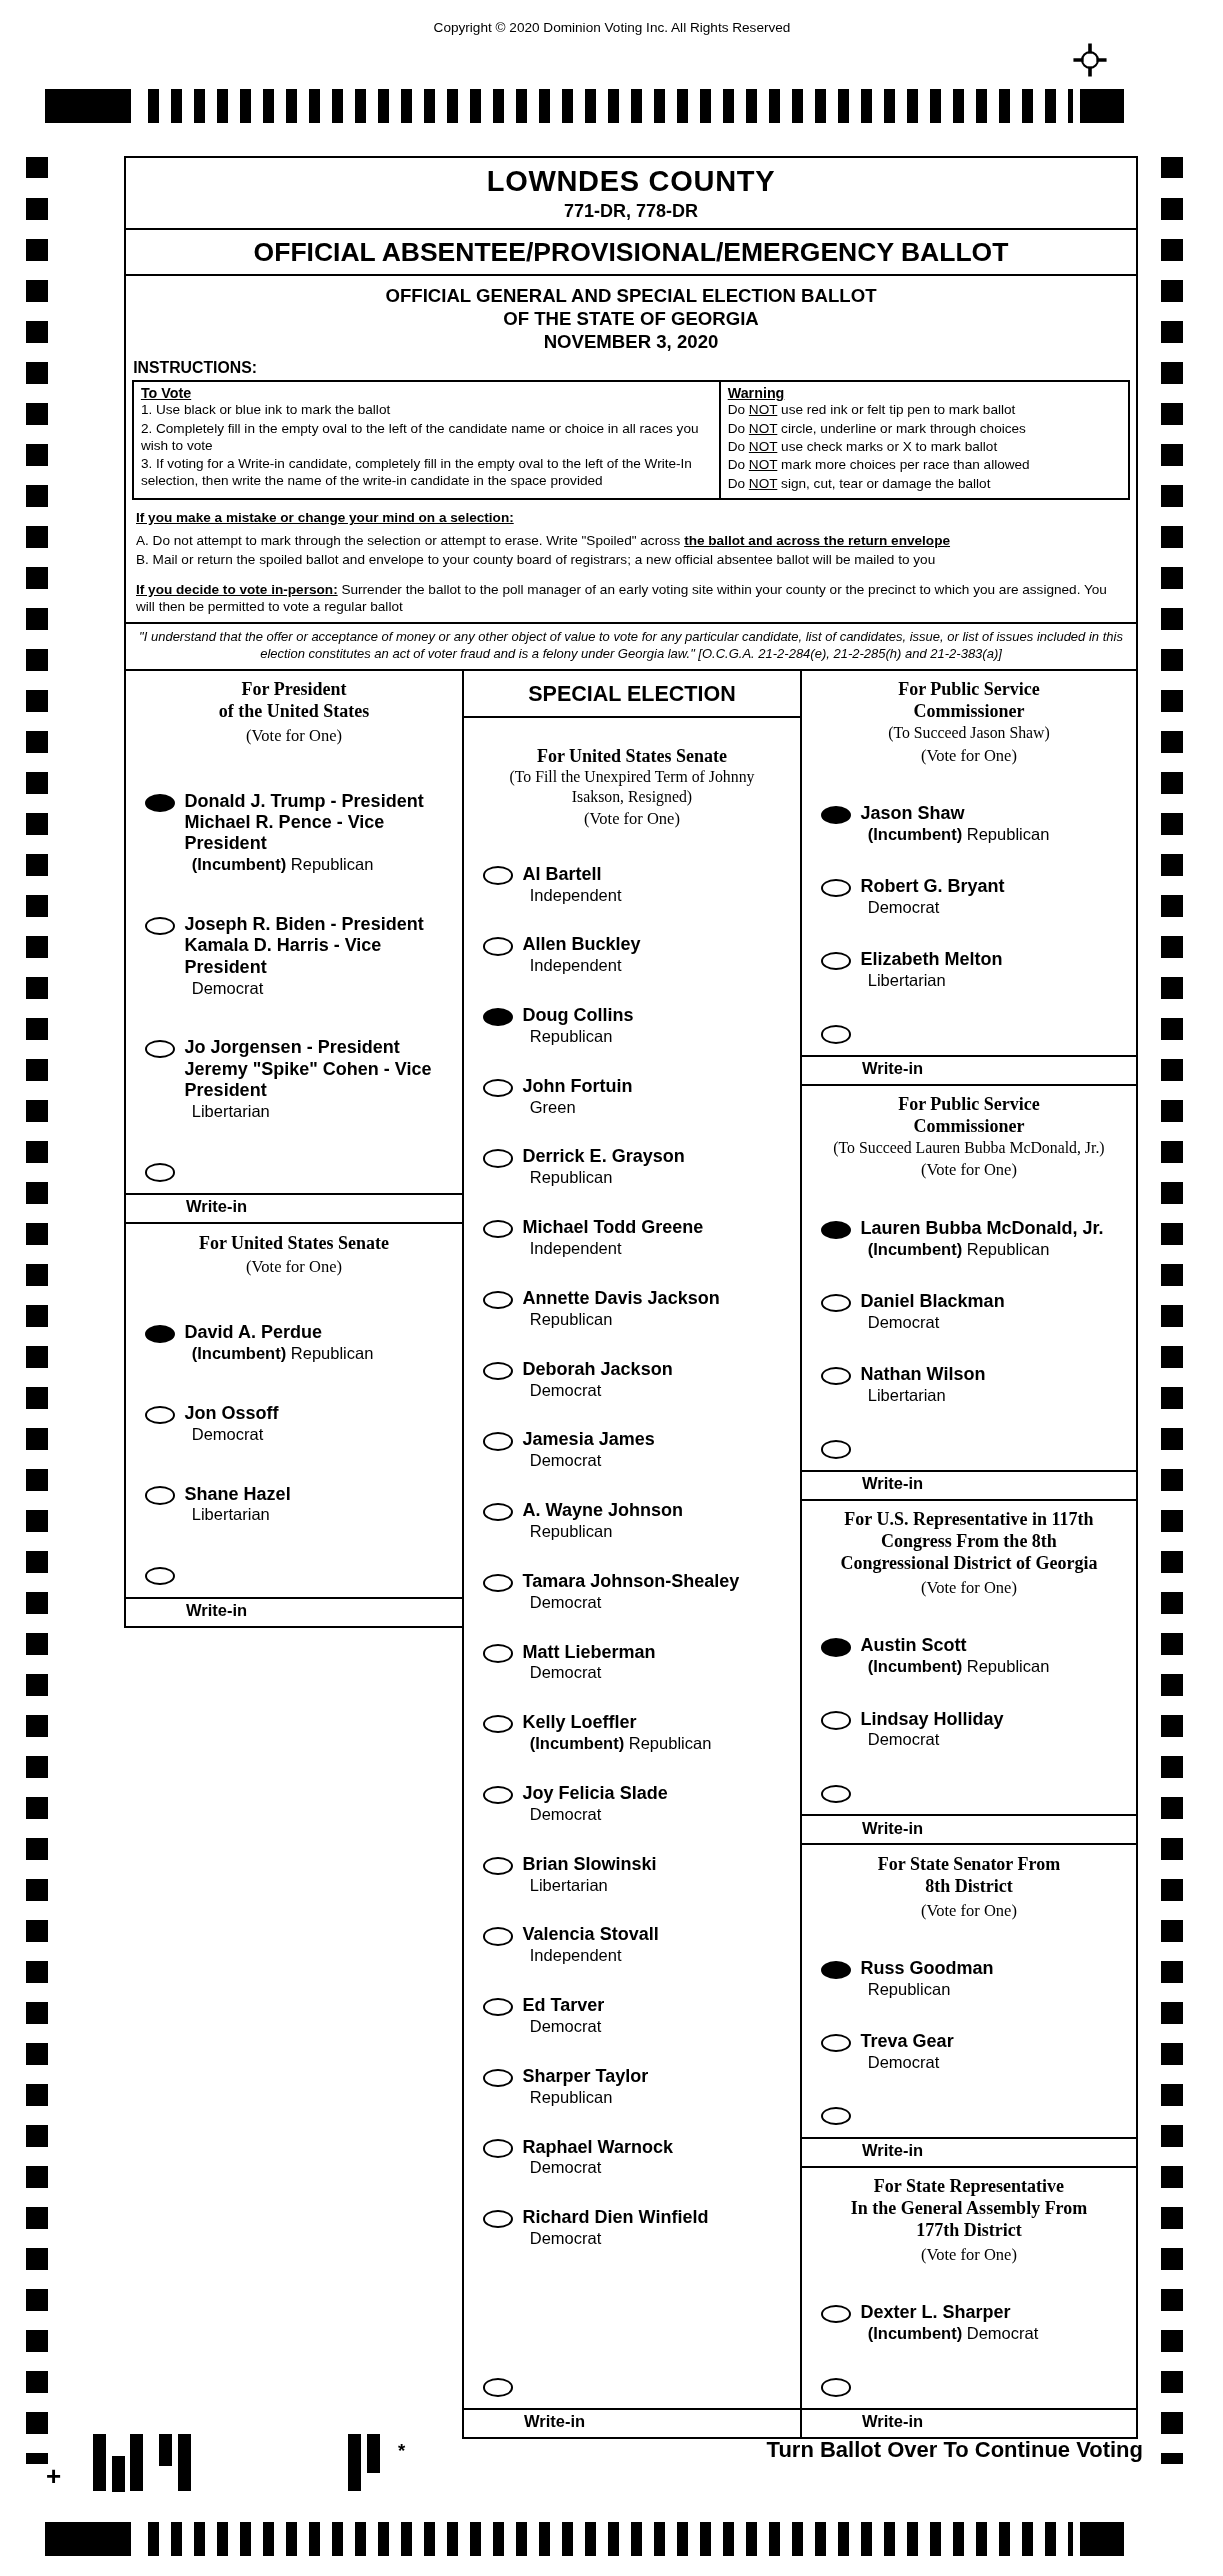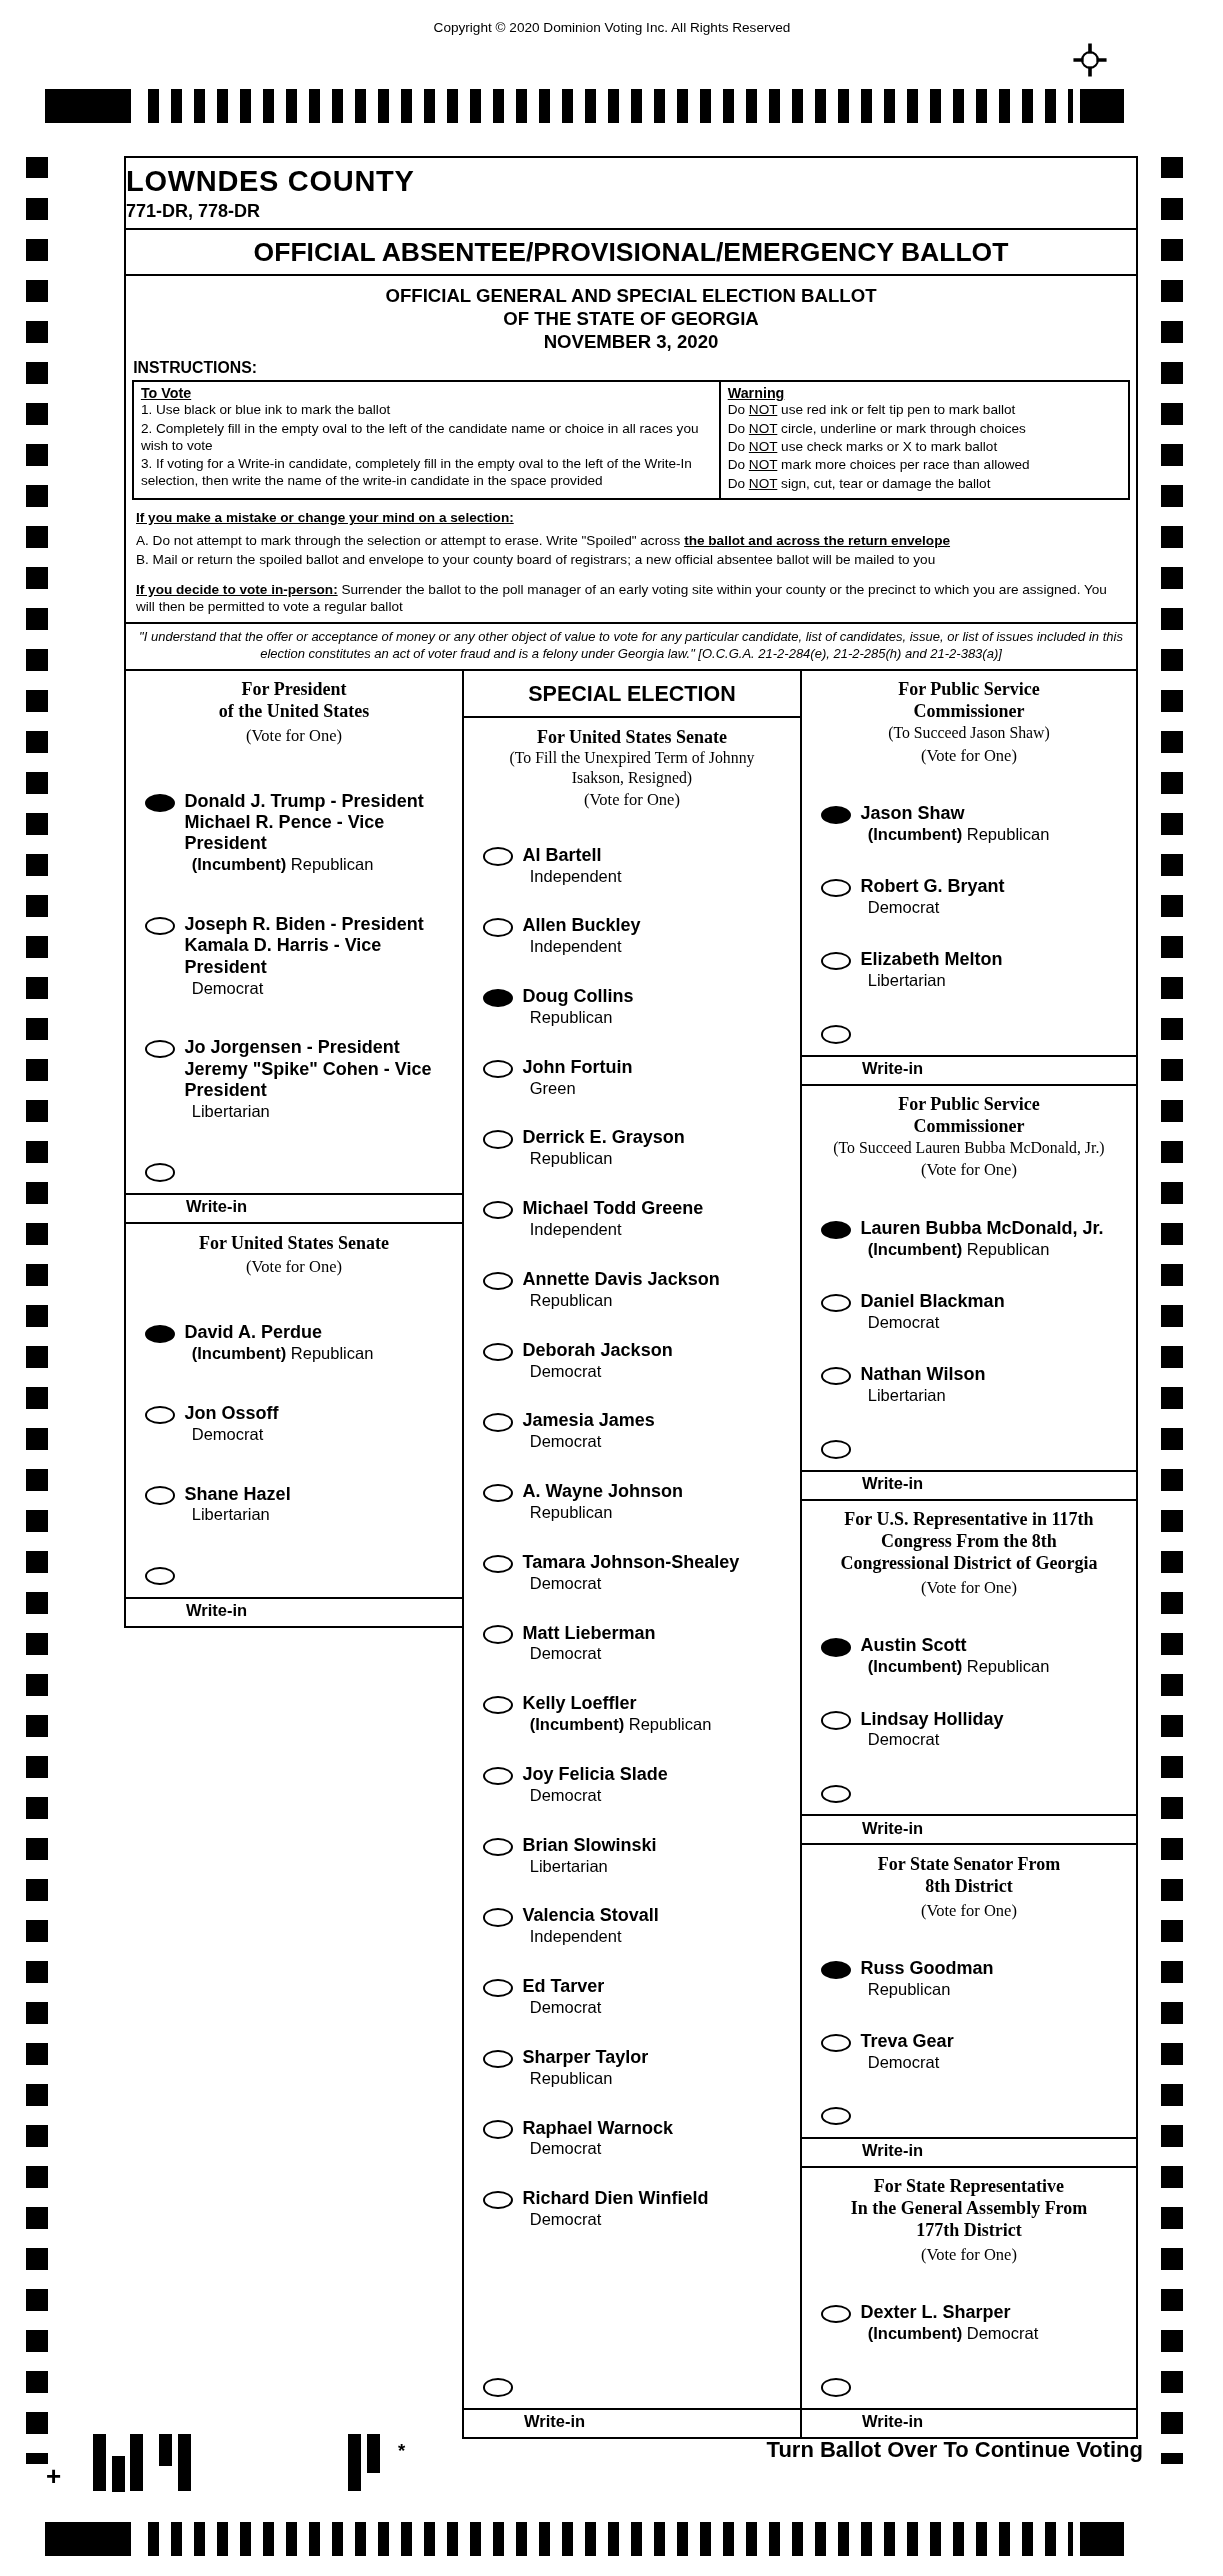--- a/index.html
+++ b/index.html
@@ -23,21 +23,21 @@
   .timing-left { left:26px; }
   .timing-right { left:1161px; }
   .align-bar { position:absolute; background:#000; }
   .mark-plus { position:absolute; left:46px; top:2461px; font-size:26px; font-weight:bold; }
   .mark-star { position:absolute; left:398px; top:2440px; font-size:18.6px; font-weight:bold; }
   .turn-over { position:absolute; top:2437px; right:81px; font-size:22px; font-weight:bold; }
 
   
   .ballot { position:absolute; left:124px; top:156px; width:1014px; }
   .ballot-top { border:2.1px solid #000; border-bottom:none; box-sizing:border-box; }
-  .hdr-top { text-align:left; padding:7.2px 0 5.7px; border-bottom:2.1px solid #000; }
+  .hdr-top { text-align:center; padding:7.2px 0 5.7px; border-bottom:2.1px solid #000; }
   .county { font-size:29px; font-weight:bold; letter-spacing:0.7px; }
   .precinct { font-size:18px; font-weight:bold; margin-top:3px; }
   .hdr-title { text-align:center; font-weight:bold; font-size:26.5px; padding:7.2px 0 6.4px; border-bottom:2.1px solid #000; }
   .hdr-sub { text-align:center; font-weight:bold; font-size:18.6px; line-height:1.25; padding:7.2px 0 2.9px; }
   .instr-label { font-weight:bold; font-size:15.8px; padding:2.9px 7.2px 2.9px; }
   .instr-box { display:flex; border:2.1px solid #000; margin:0 5.7px; box-sizing:border-box; }
   .instr-left { width:59%; padding:2.9px 7.2px 5.7px; border-right:2.1px solid #000; box-sizing:border-box; }
   .instr-right { width:41%; padding:2.9px 7.2px 5.7px; box-sizing:border-box; }
   .instr-title { font-weight:bold; text-decoration:underline; font-size:14.3px; }
   .instr-item { font-size:13.6px; line-height:1.25; margin-top:1.4px; }
@@ -47,21 +47,21 @@
   .mistake-item { margin-top:1.4px; }
   .emph { font-weight:bold; text-decoration:underline; }
   .inperson { margin-top:11.5px; }
   .inperson-title { font-weight:bold; text-decoration:underline; }
   .legal { border-top:2.1px solid #000; font-style:italic; font-size:13px; line-height:1.3; text-align:center; padding:5.7px 11.5px; }
 
   
   .cols { display:flex; align-items:stretch; min-height:1677px; border-top:2.1px solid #000; }
   .col { width:33.333%; box-sizing:border-box; display:flex; flex-direction:column; }
   .col1 { border-left:2.1px solid #000; border-bottom:2.1px solid #000; align-self:flex-start; }
-  .col2 { border-left:2.1px solid #000; border-bottom:2.1px solid #000; }
+  .col2 { border-left:2.1px solid #000; border-bottom:2.1px solid #000;gap:19px; }
   .col3 { border-left:2.1px solid #000; border-right:2.1px solid #000; border-bottom:2.1px solid #000; }
   .banner { font-size:21.5px; font-weight:bold; text-align:center; padding:11.5px 0 8.6px; border-bottom:2.1px solid #000; }
   .race { border-bottom:2.1px solid #000; }
   .race:last-child { border-bottom:none; flex:1 1 auto; display:flex; flex-direction:column; }
   .race:last-child .writein-block { margin-top:auto; }
   .race-header { text-align:center; padding:8.6px 5.7px 5.7px;font-family:Liberation Serif, serif; }
   .race-title-line { font-size:18px; font-weight:bold; line-height:1.22; }
   .race-sub { font-size:15.8px; line-height:1.22; }
   .race-votefor { font-size:16.5px; margin-top:2.9px; }
   .candidate { display:flex; align-items:flex-start; padding:0 7.2px 0 18.6px; margin-top:31.5px; }

